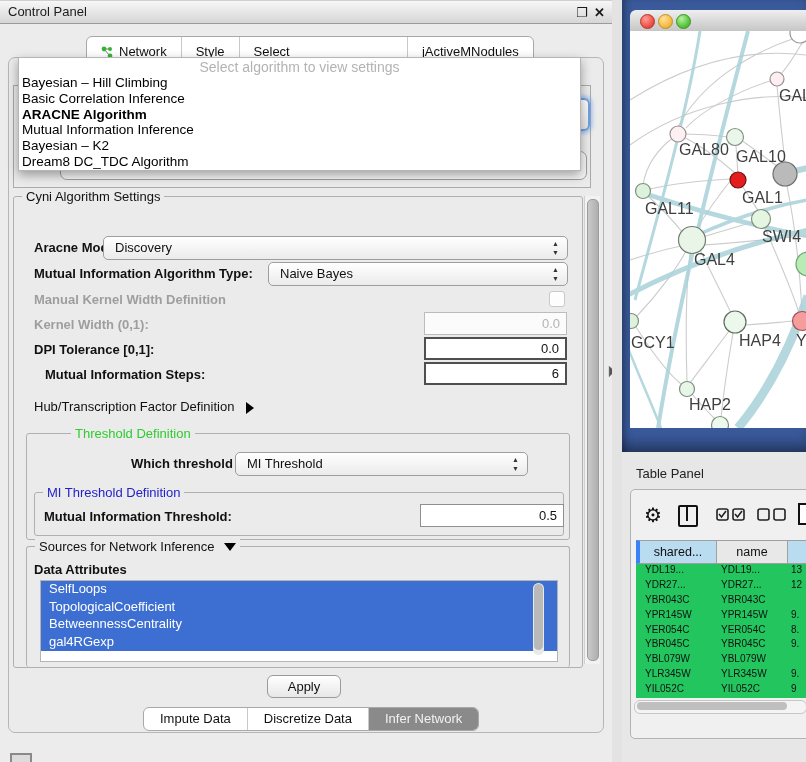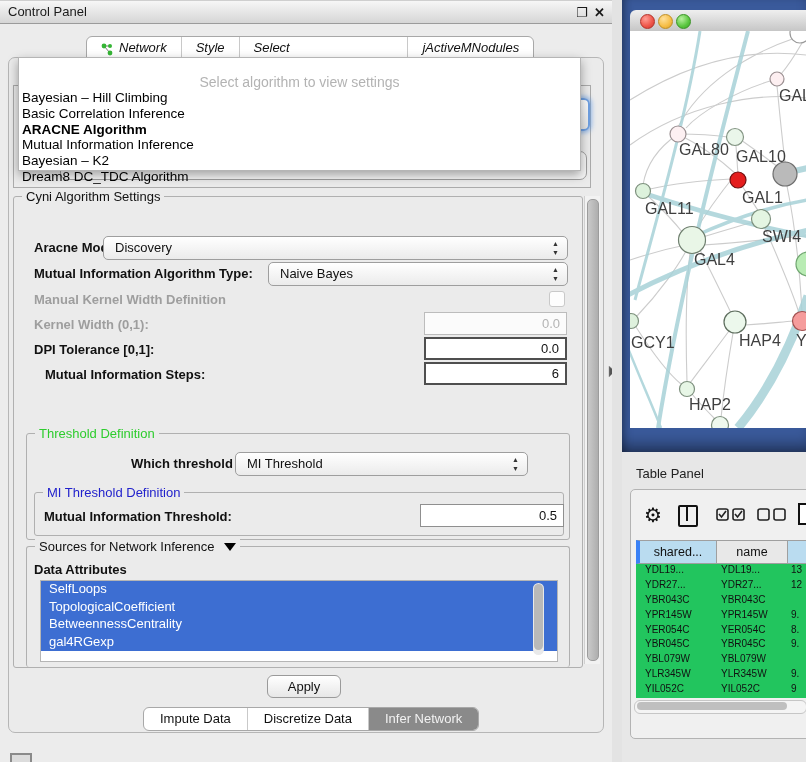--- a/index.html
+++ b/index.html
@@ -13,42 +13,42 @@
             border-top:1px solid #cfcfcf;border-bottom:1px solid #9b9b9b;}
   .titlebar .t{position:absolute;left:8px;top:3px;font-size:13px;color:#1a1a1a;}
   .winbtn{position:absolute;top:4px;font-size:13px;color:#1a1a1a;cursor:default;}
   .cp-body{left:0;top:31px;width:612px;height:700px;background:#ececec;border-right:1px solid #c2c2c2;}
   .content-panel{left:8px;top:57px;width:594px;height:674px;background:#ebebeb;
                  border:1px solid #b6b6b6;border-radius:7px;}
   
   .tabrow{left:86px;top:36px;height:22px;display:flex;background:#fff;
           border:1px solid #a8a8a8;border-radius:6px 6px 0 0;overflow:hidden;}
   .tab{font-size:13px;color:#111;padding:3px 14px 0 14px;border-left:1px solid #c9c9c9;
-       white-space:nowrap;display:flex;align-items:flex-start;gap:5px;font-style:italic;}
+       white-space:nowrap;display:flex;align-items:flex-end;gap:5px;}
   .tab:first-child{border-left:none;}
   .tab.sel{background:#7e7e7e;color:#f2f2f2;margin-top:45px;}
   
   .dropdown{left:18px;top:57px;width:561px;height:112px;background:#fff;
             border:1px solid #b5b5b5;box-shadow:0 4px 10px rgba(0,0,0,.35);z-index:30;}
-  .dd-placeholder{text-align:center;color:#b3b3b3;font-size:14px;height:16px;padding-top:16px;}
+  .dd-placeholder{text-align:center;color:#b3b3b3;font-size:14px;height:16px;padding-top:1px;}
   .dd-item{font-size:13.5px;color:#000;height:15.8px;padding-left:3px;white-space:nowrap;}
   .dd-item.bold{font-weight:bold;}
   
   .frag-group{left:13px;top:85px;width:576px;height:101px;border:1px solid #ababab;z-index:5;}
   .frag-field{left:60px;top:151px;width:525px;height:27px;border:1px solid #9e9e9e;
               border-radius:7px;background:#f6f6f6;z-index:6;}
   .frag-combo{left:560px;top:98px;width:26px;height:29px;border-radius:6px;
               background:linear-gradient(#fdfdfd,#e6e6e6);border:2px solid #6f9fe0;
               box-shadow:0 0 4px 2px rgba(90,150,230,.55);z-index:7;}
   
   .group{border:1px solid #b0b0b0;border-radius:3px;}
   .gtitle{position:absolute;top:-8px;left:8px;background:#ebebeb;padding:0 4px;
           font-size:13px;color:#111;white-space:nowrap;}
   .gtitle.blue{color:#2222cc;}
-  .gtitle.green{color:#2ecc2e;}
+  .gtitle.green{color:#2ecc2e;margin-left:36px;}
   .lbl{font-size:13px;color:#111;white-space:nowrap;}
   .b{font-weight:bold;}
   .dis{color:#9e9e9e;}
   
   .combo{background:linear-gradient(#ffffff,#ebebeb);border:1px solid #9e9e9e;
          border-radius:5px;font-size:13px;color:#111;line-height:22px;padding-left:11px;}
   .combo .stepper{position:absolute;right:8px;top:2px;font-size:7px;line-height:9px;
                   color:#333;text-align:center;}
   .tfield{background:#fff;border:2px solid #4f4f4f;font-size:13px;color:#111;
           text-align:right;padding-right:6px;line-height:19px;}
@@ -173,20 +173,24 @@
   </div>
   <div class="abs lbl b dis" style="left:34px;top:292px;">Manual Kernel Width Definition</div>
   <div class="abs checkbox" style="left:549px;top:291px;"></div>
   <div class="abs lbl b dis" style="left:34px;top:317px;">Kernel Width (0,1):</div>
   <div class="abs tfield off" style="left:424px;top:312px;width:135px;height:21px;">0.0</div>
   <div class="abs lbl b" style="left:34px;top:342px;">DPI Tolerance [0,1]:</div>
   <div class="abs tfield" style="left:424px;top:337px;width:133px;height:19px;">0.0</div>
   <div class="abs lbl b" style="left:34px;top:367px;margin-left:11px;">Mutual Information Steps:</div>
   <div class="abs tfield" style="left:424px;top:362px;width:133px;height:19px;">6</div>
 
+  <div class="abs lbl" style="left:34px;top:399px;">
+    <span>Hub/Transcription Factor Definition</span>
+    <span class="tri right" style="margin-left:8px;"></span>
+  </div>
 
   <div class="abs group" style="left:26px;top:433px;width:542px;height:105px;">
     <span class="gtitle green">Threshold Definition</span>
   </div>
   <div class="abs lbl b" style="left:85px;top:456px;margin-left:46px;">Which threshold to use:</div>
   <div class="abs combo" style="left:235px;top:452px;width:280px;height:22px;">
     <span>MI Threshold</span>
     <span class="stepper">▲<br>▼</span>
   </div>
   <div class="abs group" style="left:34px;top:492px;width:528px;height:42px;">

